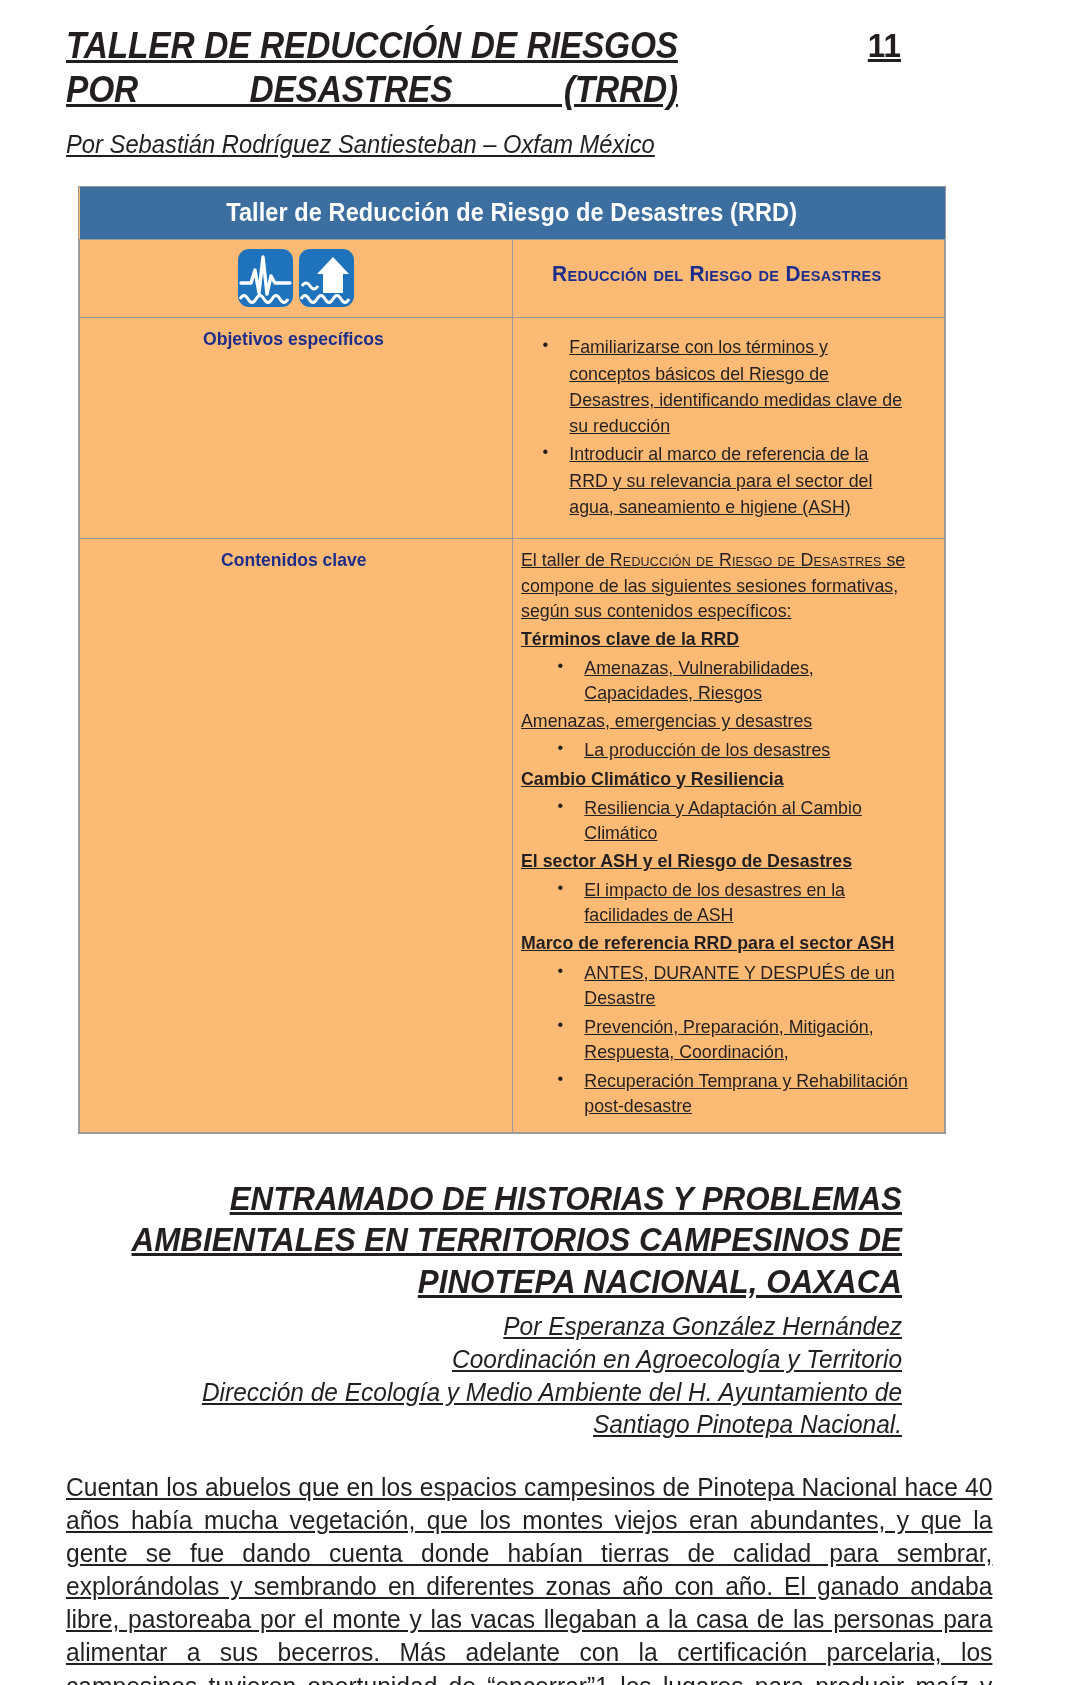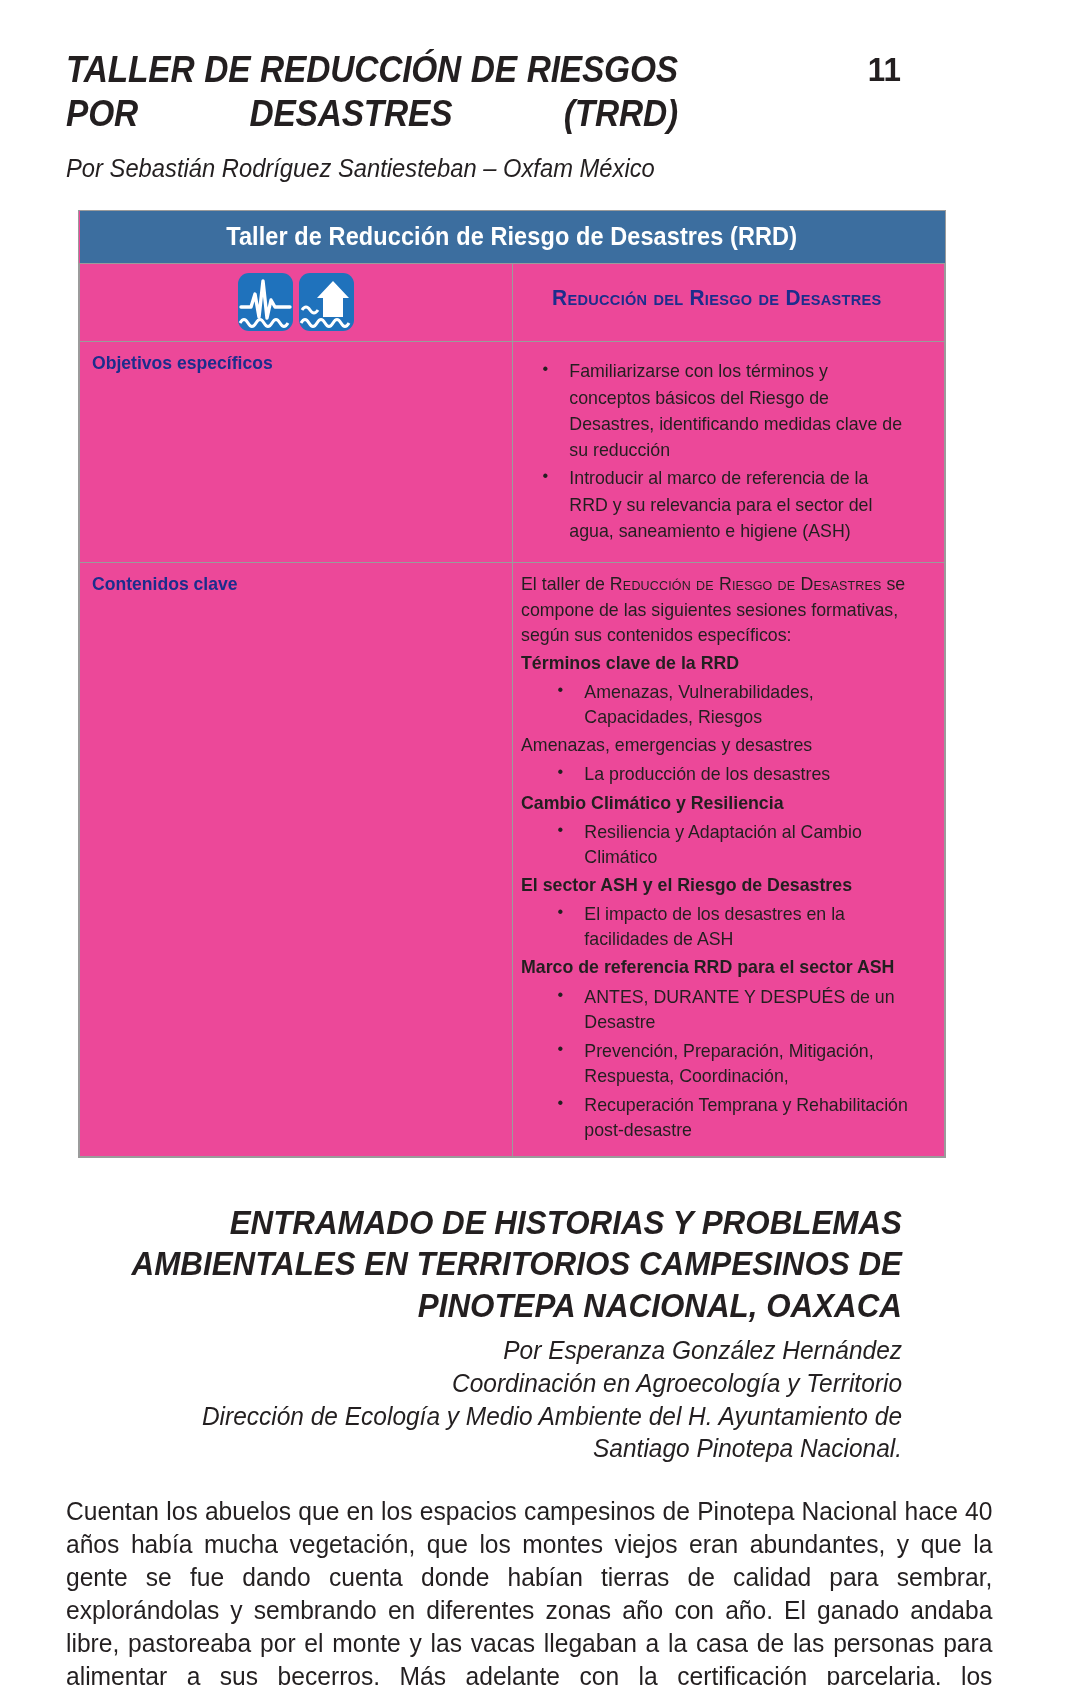--- a/index.html
+++ b/index.html
@@ -14,21 +14,22 @@
     overflow: hidden;
     font-family: "Liberation Sans", "DejaVu Sans", sans-serif;
     color: #231f20;
     -webkit-font-smoothing: antialiased;
   }
   .page {
     position: relative;
     width: 968px;
     height: 1685px;
     box-sizing: border-box;
-    padding: 48px 66px 0 66px;
+    padding: 24px 66px 0 66px;
+    text-decoration: underline;
   }
 
   
   .head-row {
     display: flex;
     align-items: flex-start;
     justify-content: space-between;
     gap: 18px;
   }
   .article-title {
@@ -65,21 +66,21 @@
     transform-origin: left top;
     color: #231f20;
   }
 
   
   .tbl-wrap {
     margin: 26px 0 0 12px;
     width: 868px;
     border: 1px solid #9b9b9b;
     box-sizing: border-box;
-    background: #ec4899;
+    background: #fdba74;
   }
   table.rrd {
     border-collapse: collapse;
     width: 100%;
     table-layout: fixed;
   }
   table.rrd td {
     border: 1px solid #9b9b9b;
     vertical-align: top;
     padding: 0;
@@ -127,20 +128,21 @@
     font-size: 21.5px;
     font-variant: small-caps;
     letter-spacing: 0.3px;
     transform: scaleX(0.97);
     display: inline-block;
   }
 
   .lbl-cell {
     width: 216px;
     padding: 9px 8px 10px 12px !important;
+    text-align: center;
   }
   .lbl {
     color: #1c2d8c;
     font-weight: 700;
     font-size: 18.5px;
     line-height: 1.25;
     transform: scaleX(0.95);
     transform-origin: left top;
     display: inline-block;
   }

